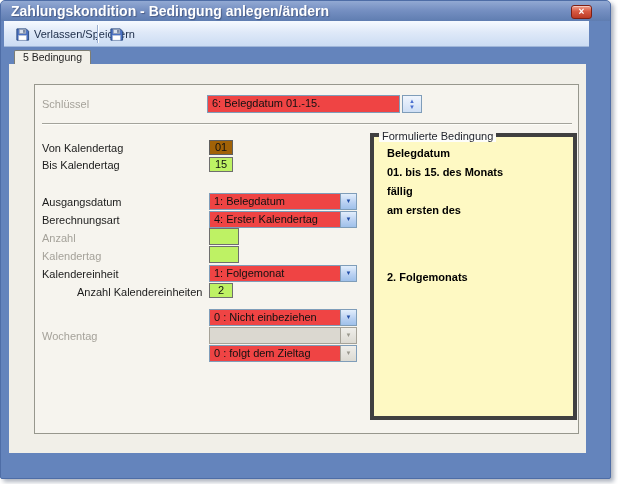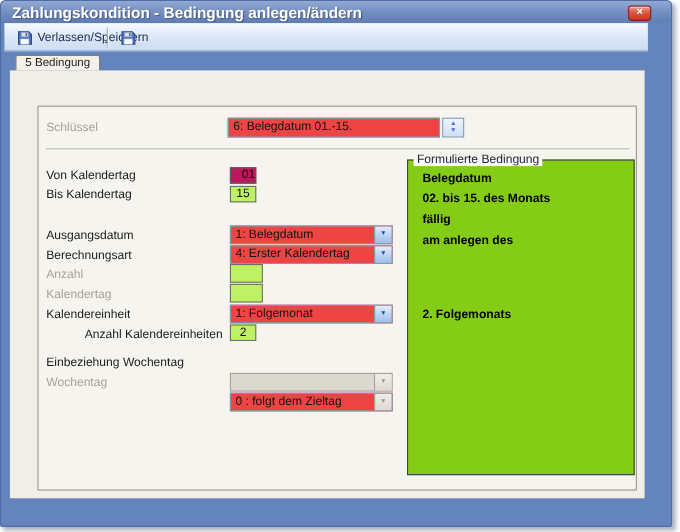--- a/index.html
+++ b/index.html
@@ -32,51 +32,51 @@
             background:#9aaecf; box-shadow:1px 0 0 #ffffff; }
   .accel { text-decoration:underline; }
   
   .tab { position:absolute; left:13px; top:49px; height:14px; padding:0 8px;
          background:#f2f0e9; border:1px solid #7e7e74; border-bottom:none;
          border-radius:2px 2px 0 0; font-size:10.5px; line-height:13px; color:#1f1f1f;
          cursor:pointer; }
   
   .client { position:absolute; left:8px; top:63px; width:577px; height:389px;
             background:#f1efe8; }
-  .panel { position:absolute; left:25px; top:32px; width:545px; height:350px;
+  .panel { position:absolute; left:25px; top:20px; width:545px; height:350px;
            background:#f6f4ee; border:1px solid #97978d; }
   .lbl { position:absolute; font-size:11px; color:#1b1b1b; white-space:nowrap; }
   .lbl-dis { color:#a5a29a; }
   .separator { position:absolute; left:7px; top:38px; width:530px; height:2px;
                border-top:1px solid #a3a39b; border-bottom:1px solid #fdfdf8; }
   
   .tfield { position:absolute; border:1px solid #6e6e6e; background:#bef264;
             font-size:11px; text-align:center; line-height:13px; color:#111; }
-  .tfield-gray { background:#be185d; border-color:#5f5f5f;text-align:right; }
+  .tfield-gray { background:#a16207; border-color:#5f5f5f; }
   
   .combo { position:absolute; width:148px; height:17px; border:1px solid #7f9db9;
            background:#ef4444; }
   .combo-text { position:absolute; left:4px; top:1px; right:18px; font-size:11px;
                 line-height:13px; color:#111; white-space:nowrap; overflow:hidden; }
   .combo-btn { position:absolute; right:0; top:0; bottom:0; width:16px;
                background:linear-gradient(#e3eefc, #b7cff1 60%, #9fc0ea);
                border-left:1px solid #7f9db9; color:#234fa8; font-size:6px;
                text-align:center; line-height:15px; cursor:pointer; }
   .combo.dis { background:#dbd8d0; border-color:#a5a298; }
   .combo.dis .combo-btn, .combo.semidis .combo-btn {
                background:linear-gradient(#efeeea, #dcdad2); color:#9a988e;
                border-left-color:#a5a298; }
   
   .spinner { position:absolute; left:367px; top:10px; width:20px; height:18px;
              border:1px solid #7f9db9; background:linear-gradient(#f0f5fd,#cfdff5);
              display:flex; flex-direction:column; align-items:center; justify-content:center;
              color:#4a6fd0; font-size:6px; line-height:6px; cursor:pointer; }
   
   .groupbox { position:absolute; left:335px; top:48px; width:207px; height:287px;
-              border:1px solid #404040; background:#84cc16; }
+              border:4px solid #404040; background:#fef9c3; }
   .groupbox-title { position:absolute; left:5px; top:-7px; padding:0 3px; font-size:11px;
                     color:#23262e; background:linear-gradient(#f6f4ee 50%, #fdfdfa 50%); }
   .cond-line { position:absolute; left:13px; font-size:11px; font-weight:bold; color:#000; }
 </style>
 </head>
 <body>
 
 <div class="window">
 
   <div class="titlebar">
@@ -147,37 +147,40 @@
 
       <span class="lbl" style="left:7px; top:183px;">Kalendereinheit</span>
       <div class="combo" style="left:174px; top:180px;">
         <span class="combo-text">1: Folgemonat</span>
         <span class="combo-btn">▼</span>
       </div>
 
       <span class="lbl" style="left:7px; top:201px;margin-left:35px;">Anzahl Kalendereinheiten</span>
       <div class="tfield" style="left:174px; top:198px; width:24px; height:15px;">2</div>
 
-      <span class="lbl" style="left:7px; top:227px;">Einbeziehung Wochentag</span>
+      <div class="combo" style="left:174px; top:224px;">
+        <span class="combo-text">0 : Nicht einbeziehen</span>
+        <span class="combo-btn">▼</span>
+      </div>
 
       <span class="lbl lbl-dis" style="left:7px; top:245px;">Wochentag</span>
       <div class="combo dis" style="left:174px; top:242px;">
         <span class="combo-text"></span>
         <span class="combo-btn">▼</span>
       </div>
 
       <div class="combo semidis" style="left:174px; top:260px;">
         <span class="combo-text">0 : folgt dem Zieltag</span>
         <span class="combo-btn">▼</span>
       </div>
 
       <div class="groupbox">
         <span class="groupbox-title">Formulierte Bedingung</span>
         <span class="cond-line" style="top:10px;">Belegdatum</span>
-        <span class="cond-line" style="top:29px;">02. bis 15. des Monats</span>
+        <span class="cond-line" style="top:29px;">01. bis 15. des Monats</span>
         <span class="cond-line" style="top:48px;">fällig</span>
-        <span class="cond-line" style="top:67px;">am anlegen des</span>
+        <span class="cond-line" style="top:67px;">am ersten des</span>
         <span class="cond-line" style="top:86px;margin-top:48px;">2. Folgemonats</span>
       </div>
 
     </div>
   </div>
 </div>
 
 </body></html>

